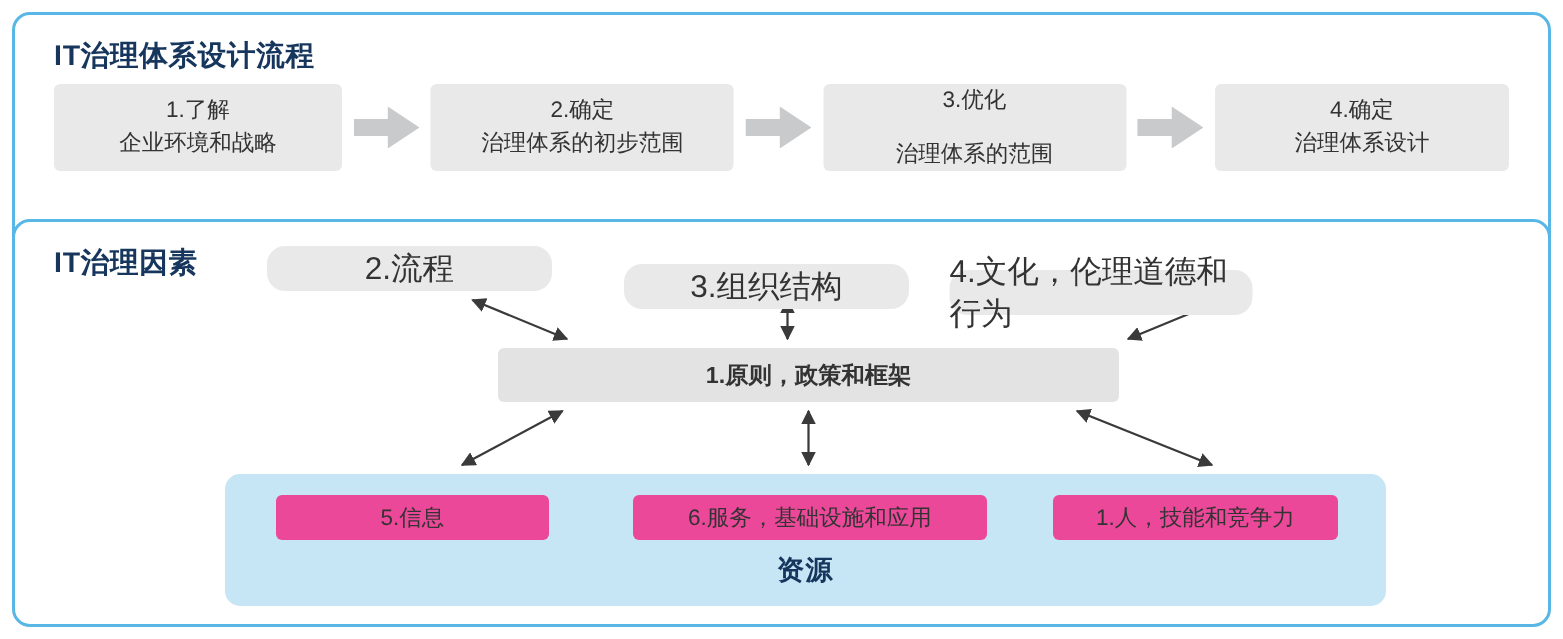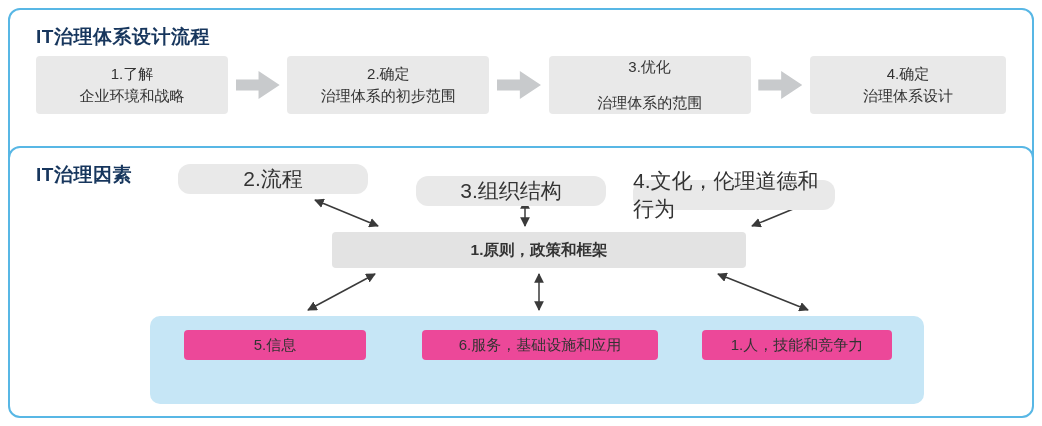--- a/index.html
+++ b/index.html
@@ -175,14 +175,15 @@
   <div class="factor-box" id="factor-processes">2.流程</div>
   <div class="factor-box" id="factor-org">3.组织结构</div>
   <div class="factor-box" id="factor-culture">4.文化，伦理道德和行为</div>
 
   <div id="factor-center">1.原则，政策和框架</div>
 
   <div id="resources-container">
     <div class="resource-box" id="resource-info">5.信息</div>
     <div class="resource-box" id="resource-services">6.服务，基础设施和应用</div>
     <div class="resource-box" id="resource-people">1.人，技能和竞争力</div>
+    <div id="resources-label">资源</div>
   </div>
 </div>
 
 </body></html>

